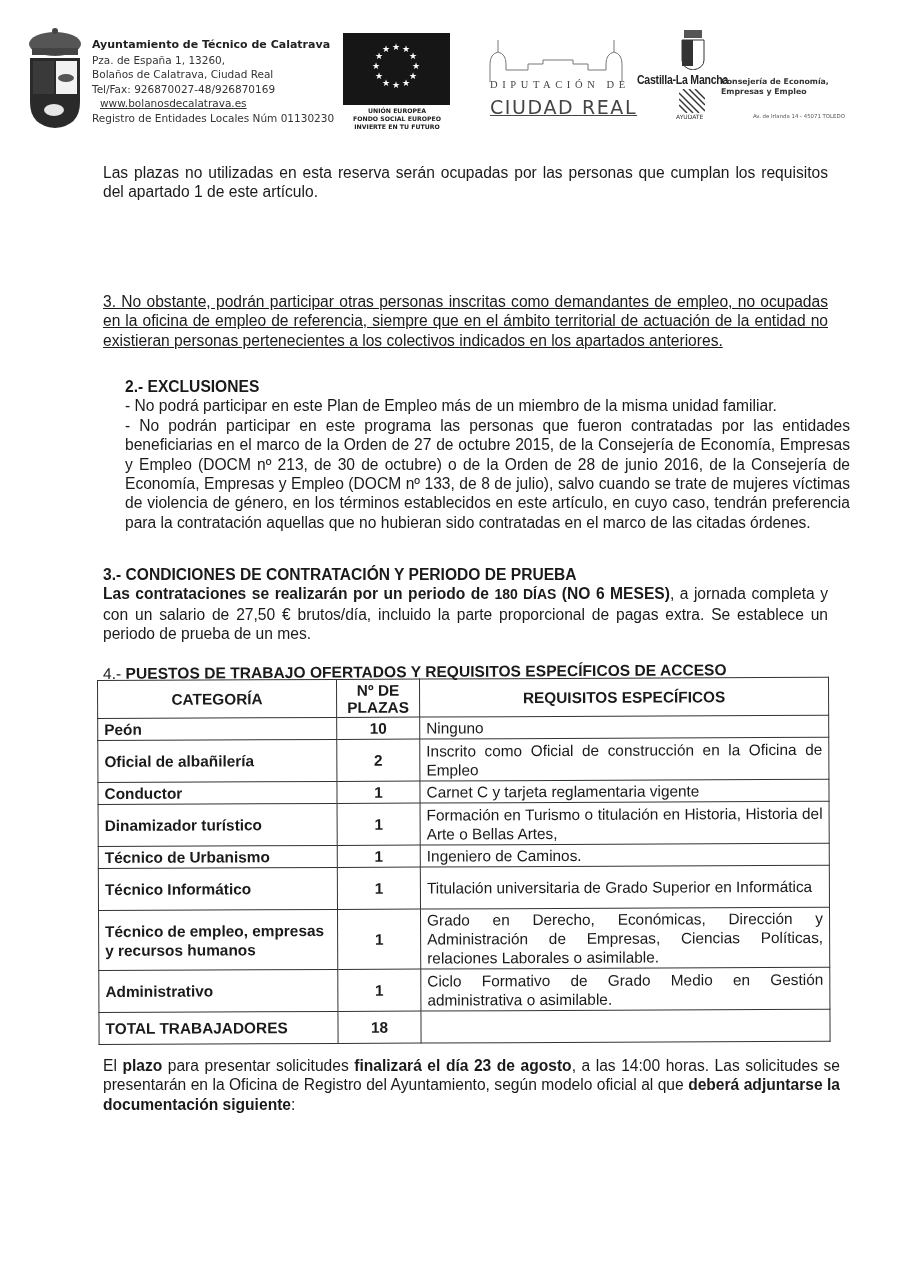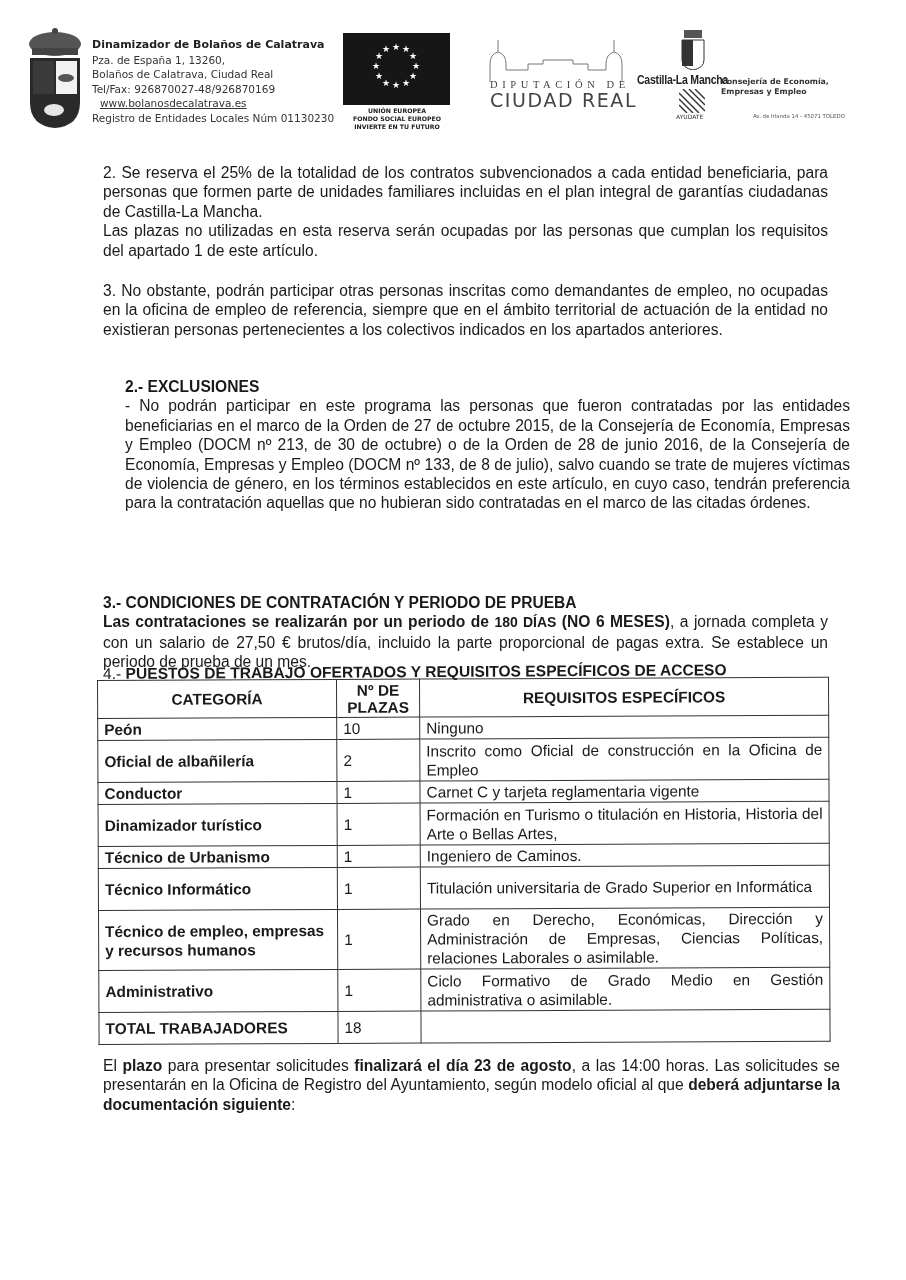--- a/index.html
+++ b/index.html
@@ -10,21 +10,21 @@
   
   .coat { left: 26px; top: 26px; width: 58px; height: 104px; }
   .ayto { left: 92px; top: 38px; font-family: "DejaVu Sans", sans-serif; font-size: 10.5px; line-height: 14.5px; color: #333; }
   .ayto .name { font-weight: bold; color: #222; font-size: 11px; }
   .ayto .web { text-decoration: underline; margin-left: 8px; }
   .eu { left: 343px; top: 33px; width: 107px; height: 72px; background: #161616; }
   .eu-cap { left: 338px; top: 107px; width: 118px; text-align: center; font-family: "DejaVu Sans", sans-serif;
             font-size: 6.2px; font-weight: bold; line-height: 8px; color: #222; }
   .dip { left: 488px; top: 34px; width: 140px; height: 78px; }
   .dip-l1 { left: 490px; top: 79px; font-family: Liberation Serif, serif; font-size: 10.5px; letter-spacing: 4.6px; color: #444; }
-  .dip-l2 { left: 490px; top: 89px; font-family: "DejaVu Sans", sans-serif; font-size: 19px; letter-spacing: 1.6px; color: #444; }
+  .dip-l2 { left: 490px; top: 96px; font-family: "DejaVu Sans", sans-serif; font-size: 19px; letter-spacing: 1.6px; color: #444; text-decoration: underline; }
   .clm-crest { left: 678px; top: 30px; width: 30px; height: 40px; }
   .clm-name { left: 637px; top: 72px; font-family: "Liberation Sans", sans-serif; font-weight: bold; font-size: 13.5px;
               transform: scaleX(0.78); transform-origin: left; color: #222; letter-spacing: -0.3px; }
   .clm-mark { left: 679px; top: 89px; width: 26px; height: 24px; }
   .clm-sub { left: 676px; top: 113px; font-size: 6px; color: #333; font-family: "DejaVu Sans", sans-serif; }
   .cons { left: 721px; top: 77px; font-family: "DejaVu Sans", sans-serif; font-size: 7.8px; line-height: 10px; font-weight: bold; color: #333; }
   .cons-addr { left: 753px; top: 113px; font-family: "DejaVu Sans", sans-serif; font-size: 5.4px; color: #555; }
 
   
   .txt { left: 103px; width: 725px; font-size: 15.6px; line-height: 19.4px; text-align: justify; }
@@ -32,41 +32,41 @@
   .h { font-weight: bold; font-size: 15.6px; }
   b { font-weight: bold; }
   .big { font-size: 14px; font-weight: bold; }
 
   
   table.jobs { position: absolute; left: 97px; top: 680px; width: 732px; border-collapse: collapse;
                font-size: 15.4px; transform: rotate(-0.25deg); transform-origin: left top; }
   table.jobs td, table.jobs th { border: 1px solid #333; padding: 0 6px; vertical-align: middle; }
   table.jobs th { font-weight: bold; text-align: center; line-height: 17px; }
   td.cat { font-weight: bold; width: 226px; line-height: 19px; }
-  td.num { font-weight: normal; text-align: left; width: 70px; }
+  td.num { font-weight: bold; text-align: center; width: 70px; }
   td.req { line-height: 19px; text-align: justify; }
 </style>
 </head>
 <body>
 
 <div class="abs coat">
   <svg width="58" height="104" viewBox="0 0 58 104">
     <ellipse cx="29" cy="18" rx="26" ry="12" fill="#555"></ellipse>
     <rect x="6" y="22" width="46" height="7" fill="#444"></rect>
     <circle cx="29" cy="5" r="3" fill="#444"></circle>
     <path d="M4 32 H54 V76 Q54 100 29 102 Q4 100 4 76 Z" fill="#2a2a2a"></path>
     <rect x="7" y="35" width="21" height="33" fill="#3a3a3a"></rect>
     <rect x="30" y="35" width="21" height="33" fill="#f2f2f2"></rect>
     <ellipse cx="40" cy="52" rx="8" ry="4" fill="#555"></ellipse>
     <ellipse cx="28" cy="84" rx="10" ry="6" fill="#e6e6e6"></ellipse>
   </svg>
 </div>
 
 <div class="abs ayto">
-  <div class="name">Dinamizador de Bolaños de Calatrava</div>
+  <div class="name">Ayuntamiento de Técnico de Calatrava</div>
   <div>Pza. de España 1, 13260,</div>
   <div>Bolaños de Calatrava, Ciudad Real</div>
   <div>Tel/Fax: 926870027-48/926870169</div>
   <div class="web">www.bolanosdecalatrava.es</div>
   <div>Registro de Entidades Locales Núm 01130230</div>
 </div>
 
 <div class="abs eu">
   <svg width="107" height="72" viewBox="0 0 107 72">
     <g fill="#ffffff" font-size="9" font-family="DejaVu Sans, sans-serif" text-anchor="middle">
@@ -120,35 +120,35 @@
   </svg>
 </div>
 <div class="abs clm-sub">AYUDATE</div>
 <div class="abs cons">
   <div>Consejería de Economía,</div>
   <div>Empresas y Empleo</div>
 </div>
 <div class="abs cons-addr">Av. de Irlanda 14 - 45071 TOLEDO</div>
 
 <div class="abs txt" style="top:163px;">
-  <p>2. Se reserva el 25% de la totalidad de los contratos subvencionados a cada entidad beneficiaria, para personas que formen parte de unidades familiares incluidas en el plan integral de garantías ciudadanas de Castilla-La Mancha.</p>
   <p>Las plazas no utilizadas en esta reserva serán ocupadas por las personas que cumplan los requisitos del apartado 1 de este artículo.</p>
 </div>
 
-<div class="abs txt" style="top:281px;">
+<div class="abs txt" style="top:292px;text-decoration:underline;">
   <p>3. No obstante, podrán participar otras personas inscritas como demandantes de empleo, no ocupadas en la oficina de empleo de referencia, siempre que en el ámbito territorial de actuación de la entidad no existieran personas pertenecientes a los colectivos indicados en los apartados anteriores.</p>
 </div>
 
 <div class="abs txt" style="top:377px;margin-left:22px;">
   <p class="h">2.- EXCLUSIONES</p>
+  <p>-  No podrá participar en este Plan de Empleo más de un miembro de la misma unidad familiar.</p>
   <p>-  No podrán participar en este programa las personas que fueron contratadas por las entidades beneficiarias en el marco de la Orden de 27 de octubre 2015, de la Consejería de Economía, Empresas y Empleo (DOCM nº 213, de 30 de octubre) o de la Orden de 28 de junio 2016, de la Consejería de Economía, Empresas y Empleo (DOCM nº 133, de 8 de julio), salvo cuando se trate de mujeres víctimas de violencia de género, en los términos establecidos en este artículo, en cuyo caso, tendrán preferencia para la contratación aquellas que no hubieran sido contratadas en el marco de las citadas órdenes.</p>
 </div>
 
 <div class="abs txt" style="top:565px;">
-  <p class="h" style="font-weight:normal;margin-top:28px;"><b>3.- CONDICIONES DE CONTRATACIÓN Y PERIODO DE PRUEBA</b></p>
+  <p class="h" style="font-weight:normal;"><b>3.- CONDICIONES DE CONTRATACIÓN Y PERIODO DE PRUEBA</b></p>
   <p><b>Las contrataciones se realizarán por un periodo de </b><span class="big">180 DÍAS</span><b> (NO 6 MESES)</b><span>, a jornada completa y con un salario de 27,50 € brutos/día, incluido la parte proporcional de pagas extra. Se establece un periodo de prueba de un mes.</span></p>
 </div>
 
 <div class="abs txt" style="top:664px; transform: rotate(-0.35deg); transform-origin:left top;">
   <p class="h"><span style="font-weight:normal">4.- </span><span>PUESTOS DE TRABAJO OFERTADOS Y REQUISITOS ESPECÍFICOS DE ACCESO</span></p>
 </div>
 
 <table class="jobs">
   <tbody>
       <tr style="height:38px;">

